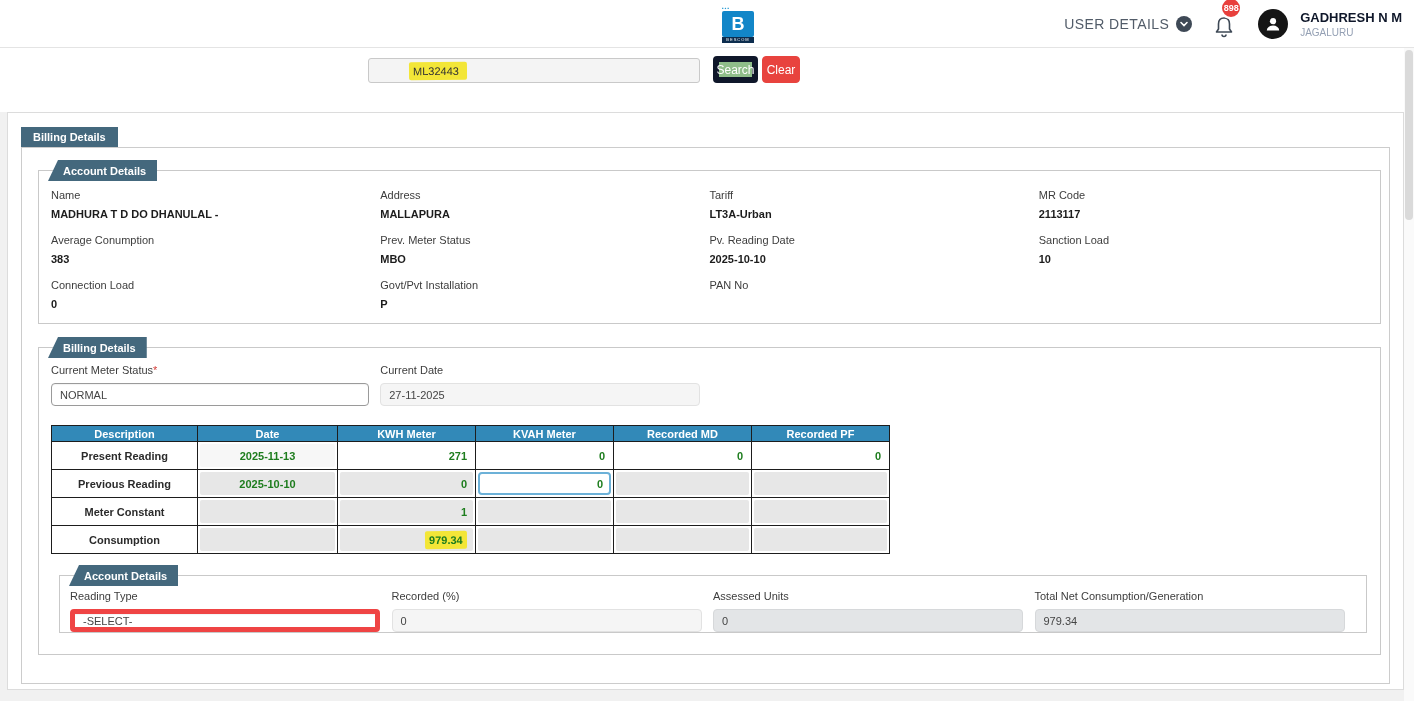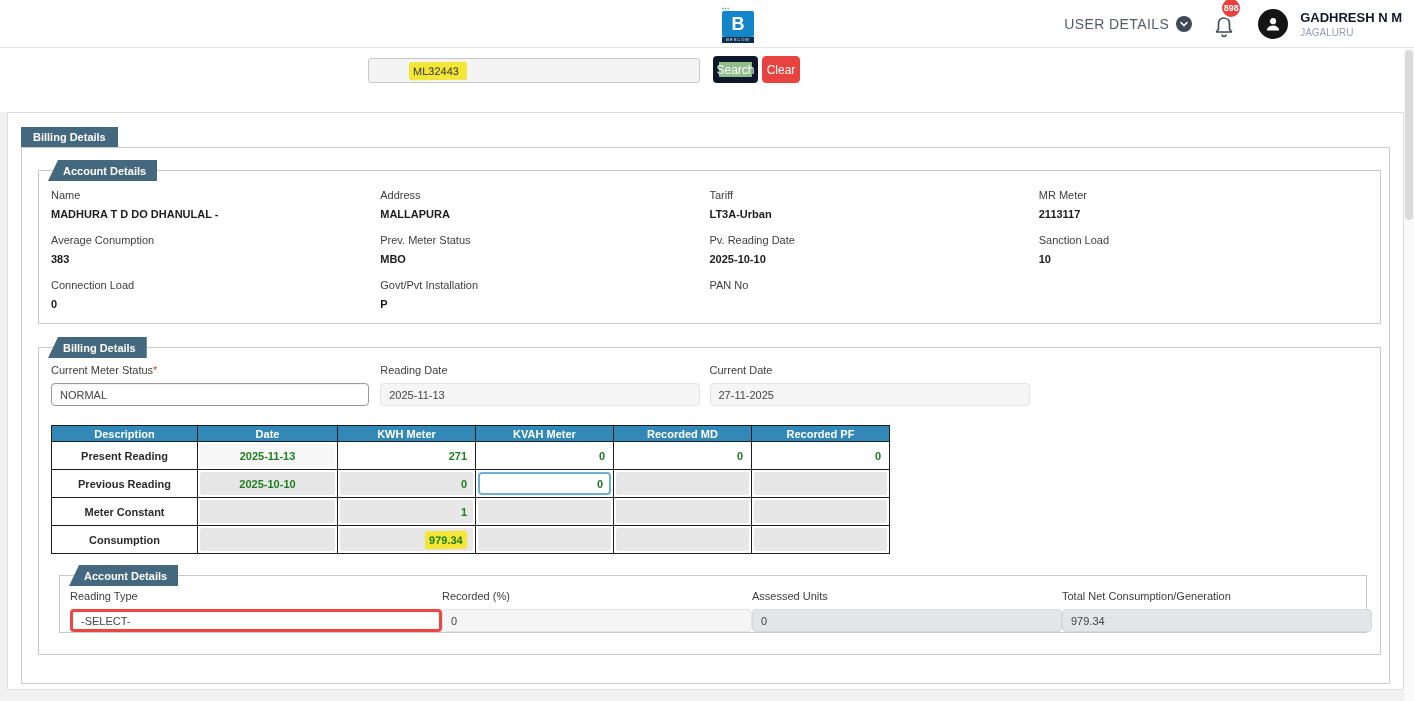--- a/index.html
+++ b/index.html
@@ -69,21 +69,21 @@
   .cellbox { width:100%; height:100%; display:flex; align-items:center; font-size:11px; font-weight:bold; color:#1e7d1e; border-radius:2px; }
   .cb-center { justify-content:center; }
   .cb-right { justify-content:flex-end; padding-right:6px; }
   .cb-light { background:#f7f7f7; }
   .cb-gray { background:#e7e7e7; }
   .cb-focus { background:#fff; border:2px solid #6cb1d8; border-radius:4px; }
   .hl-cell { background:#f3e637; padding:3px 4px; border-radius:2px; transform:rotate(-.4deg); }
 
   .fs-account2 { left:20px; top:227px; width:1308px; height:58px; }
   .form-grid2 { display:grid; grid-template-columns:repeat(4,1fr); padding:14px 10px 0 10px; }
-  .ibox-sel2 { width:372px; background:#fff; border:3px solid #ef4444; box-shadow:inset 0 1px 1px rgba(0,0,0,.05); cursor:pointer; }
+  .ibox-sel2 { width:310px; background:#fff; border:5px solid #ef4444; box-shadow:inset 0 1px 1px rgba(0,0,0,.05); cursor:pointer; }
   .ibox-dis2 { width:310px; background:#f5f5f5; border:1px solid #e2e2e2; }
   .ibox-dis3 { width:310px; background:#e3e5e7; border:1px solid #d6d8da; }
 
   
   .scrollbar { position:absolute; top:0; right:0; width:10px; height:701px; background:#fafafa; }
   .scroll-thumb { position:absolute; top:50px; left:1px; width:8px; height:170px; background:#dadada; border-radius:4px; }
 </style>
 </head>
 <body>
 
@@ -147,21 +147,21 @@
         </div>
         <div>
           <div class="field-label">Address</div>
           <div class="field-value">MALLAPURA</div>
         </div>
         <div>
           <div class="field-label">Tariff</div>
           <div class="field-value">LT3A-Urban</div>
         </div>
         <div>
-          <div class="field-label">MR Meter</div>
+          <div class="field-label">MR Code</div>
           <div class="field-value">2113117</div>
         </div>
         <div>
           <div class="field-label">Average Conumption</div>
           <div class="field-value">383</div>
         </div>
         <div>
           <div class="field-label">Prev. Meter Status</div>
           <div class="field-value">MBO</div>
         </div>
@@ -191,24 +191,20 @@
 
     <div class="fieldset fs-billing">
       <div class="tab legend-tab">Billing Details</div>
 
       <div class="form-grid">
         <div>
           <div class="field-label">
             <span>Current Meter Status</span><span class="req">*</span>
           </div>
           <div class="ibox ibox-select">NORMAL</div>
-        </div>
-        <div>
-          <div class="field-label">Reading Date</div>
-          <div class="ibox ibox-disabled">2025-11-13</div>
         </div>
         <div>
           <div class="field-label">Current Date</div>
           <div class="ibox ibox-disabled">27-11-2025</div>
         </div>
         <div></div>
       </div>
 
       <table class="meter-table">
         <thead>

